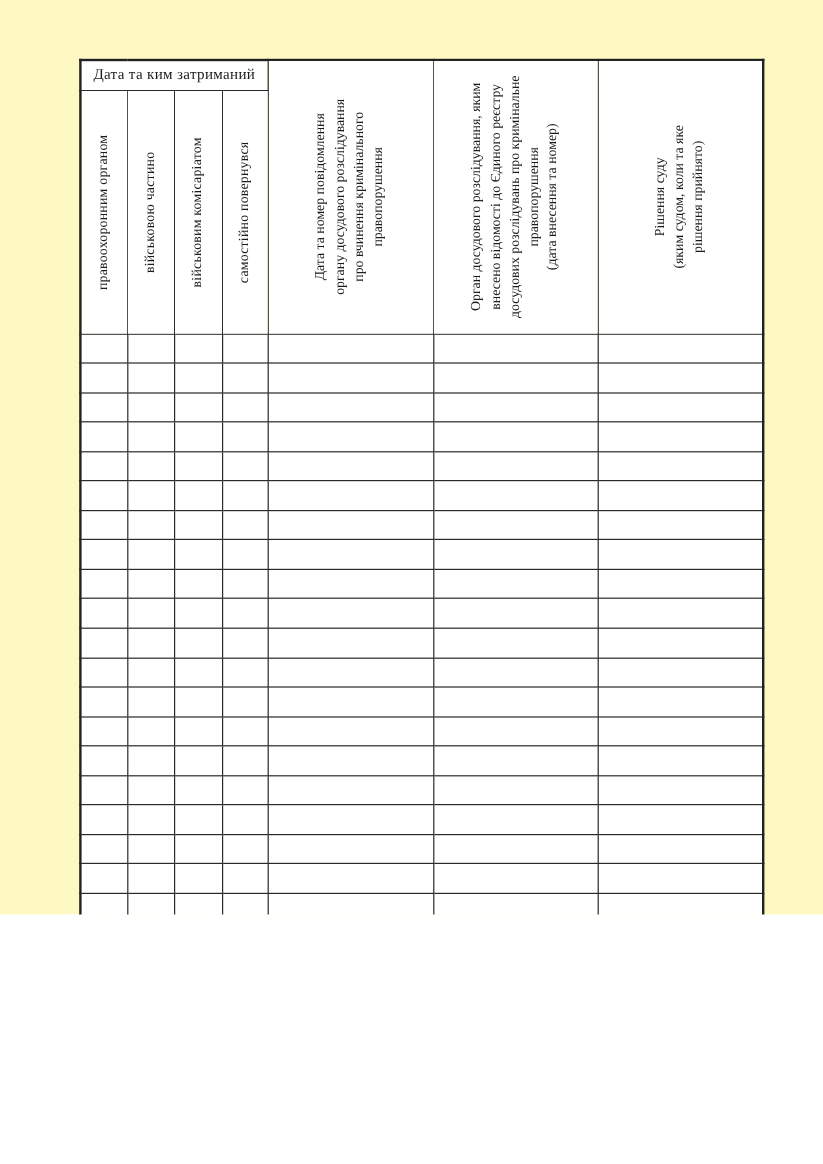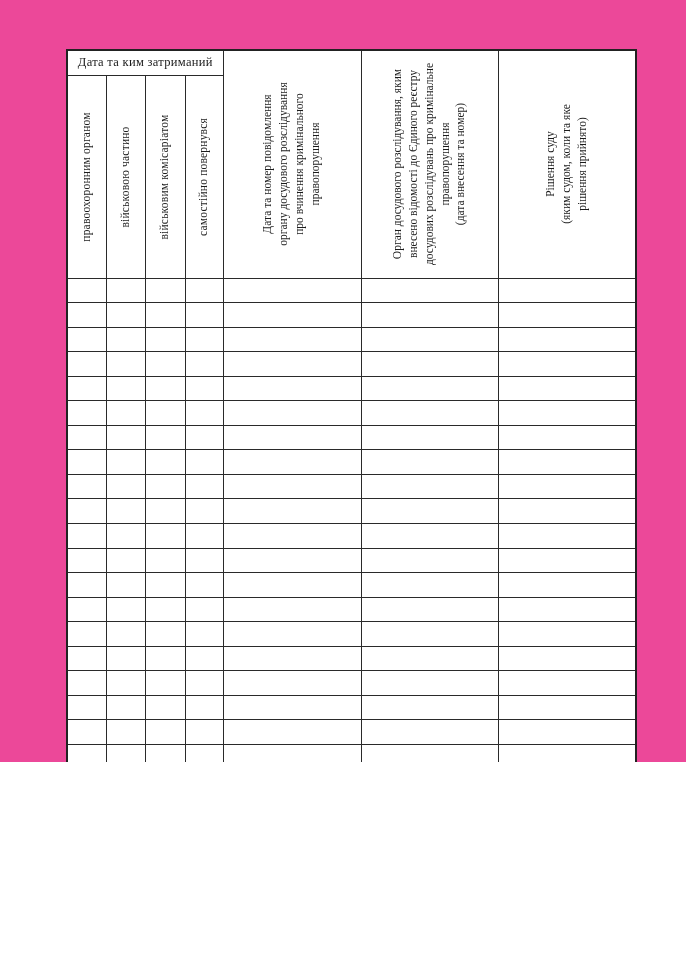--- a/index.html
+++ b/index.html
@@ -6,21 +6,21 @@
   html, body { width: 686px; height: 970px; }
   body {
     background: #ffffff;
     font-family: "Liberation Serif", "DejaVu Serif", serif;
     color: #1b1b1b;
   }
   .page {
     position: relative;
     width: 686px;
     height: 762px;
-    background: #ec4899;
+    background: #fef9c3;
     overflow: hidden;
   }
   table.form {
     position: absolute;
     left: 66px;
     top: 49px;
     width: 569px;
     border-collapse: collapse;
     table-layout: fixed;
     border: 2px solid #222222;

